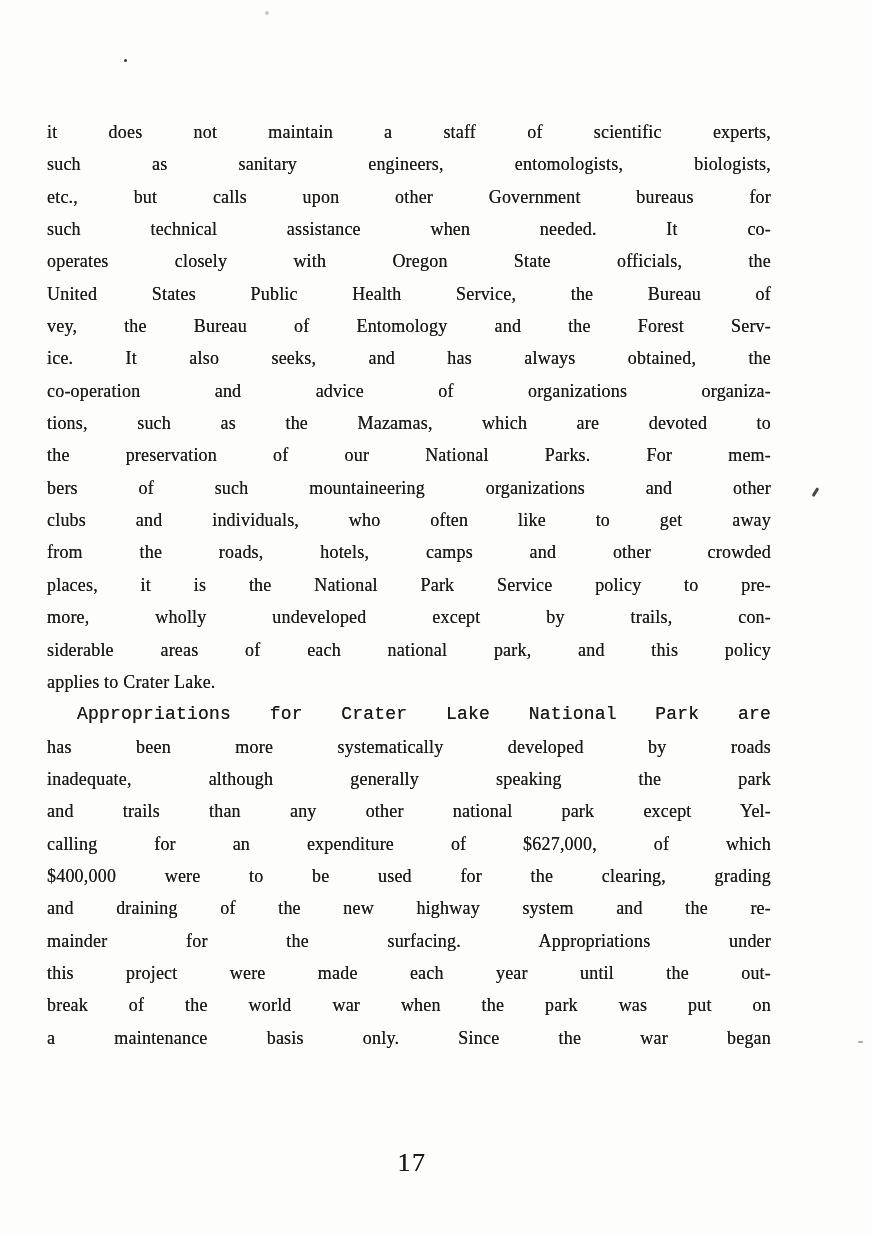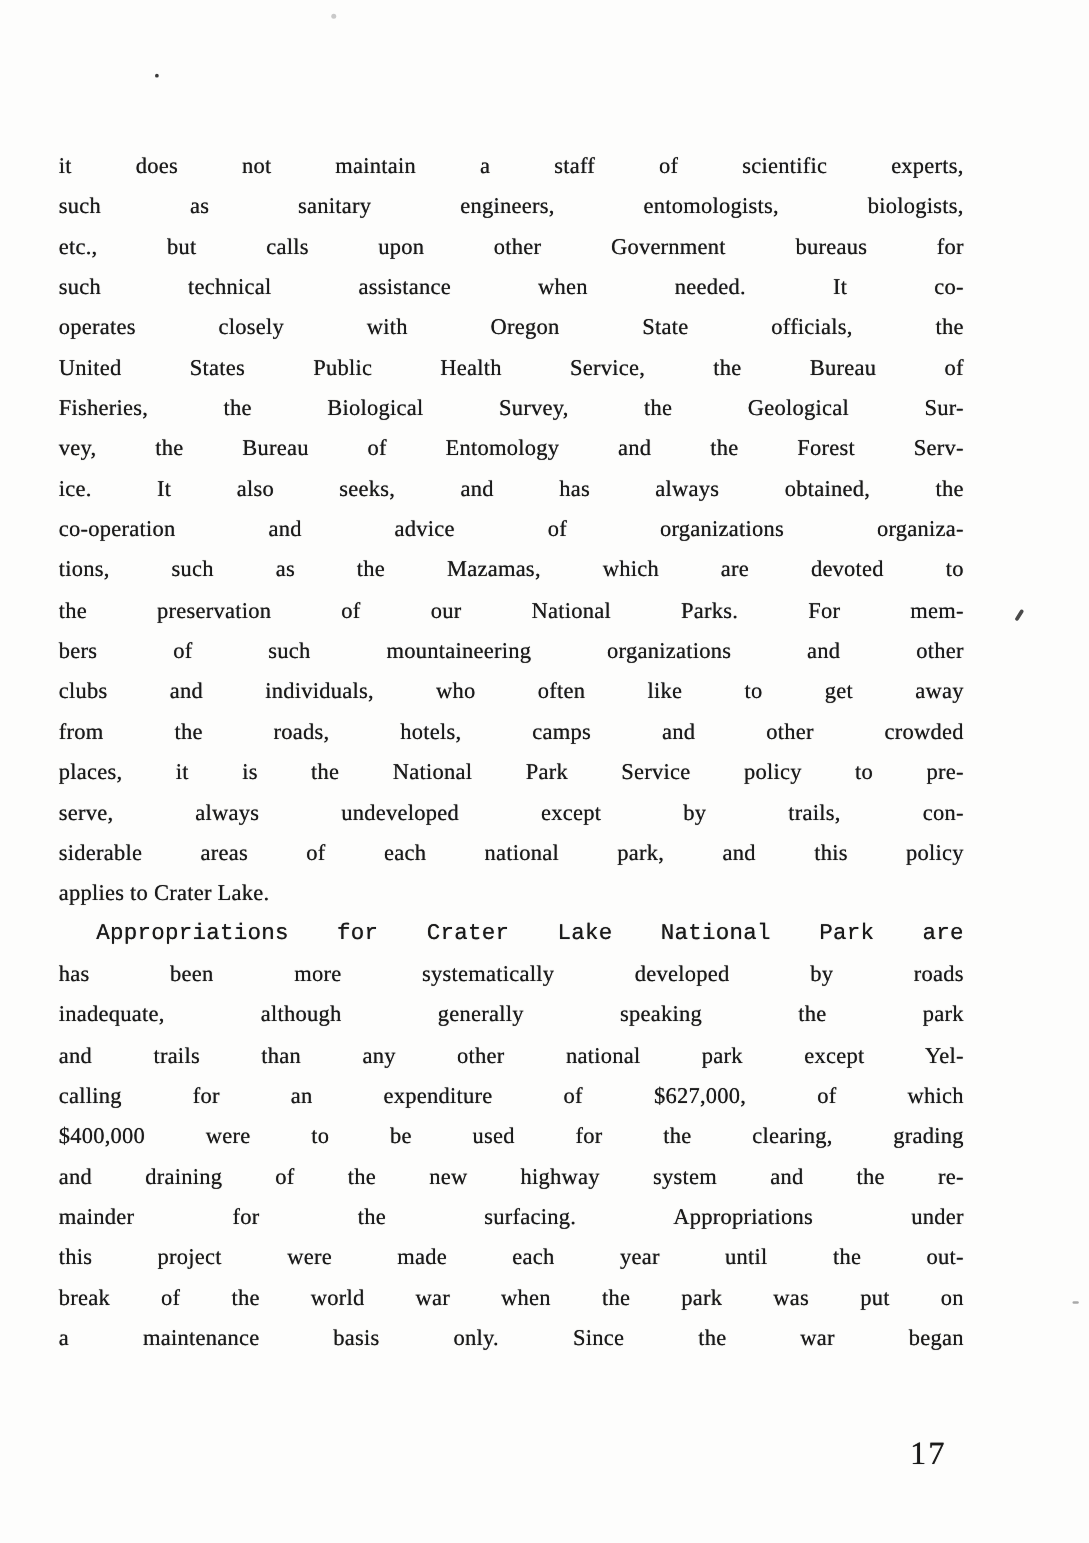--- a/index.html
+++ b/index.html
@@ -38,24 +38,24 @@
   .line.no-just {
     text-align: center;
     text-align-last: left;
   }
   .line.indent {
     text-indent: 30px;
     font-family: Liberation Mono, monospace;
   }
   .page-number {
     position: absolute;
-    left: 33px;
+    left: 50px;
     top: 1148px;
     width: 724px;
-    text-align: right;
+    text-align: center;
     font-size: 26px;
     letter-spacing: 1.5px;
     text-shadow: 0 0 0.6px rgba(10,10,10,0.8);
   }
   
   .speck {
     position: absolute;
     border-radius: 50%;
   }
   .speck.s1 { left: 124px; top: 59px; width: 3px; height: 3px; background: #3a3a3a; }
@@ -76,31 +76,30 @@
   <span class="speck s3"></span>
   <span class="speck s4"></span>
 
   <div class="text-block">
       <div class="line">it does not maintain a staff of scientific experts,</div>
       <div class="line">such as sanitary engineers, entomologists, biologists,</div>
       <div class="line">etc., but calls upon other Government bureaus for</div>
       <div class="line">such technical assistance when needed. It co-</div>
       <div class="line">operates closely with Oregon State officials, the</div>
       <div class="line">United States Public Health Service, the Bureau of</div>
-      <div class="line">Fisheries, the Biological Survey, the Geological Sur-</div>
       <div class="line">vey, the Bureau of Entomology and the Forest Serv-</div>
       <div class="line">ice. It also seeks, and has always obtained, the</div>
       <div class="line">co-operation and advice of organizations organiza-</div>
       <div class="line">tions, such as the Mazamas, which are devoted to</div>
       <div class="line">the preservation of our National Parks. For mem-</div>
       <div class="line">bers of such mountaineering organizations and other</div>
       <div class="line">clubs and individuals, who often like to get away</div>
       <div class="line">from the roads, hotels, camps and other crowded</div>
       <div class="line">places, it is the National Park Service policy to pre-</div>
-      <div class="line">serve, always undeveloped except by trails, con-</div>
+      <div class="line">more, wholly undeveloped except by trails, con-</div>
       <div class="line">siderable areas of each national park, and this policy</div>
       <div class="line no-just">applies to Crater Lake.</div>
       <div class="line indent">Appropriations for Crater Lake National Park are</div>
       <div class="line">has been more systematically developed by roads</div>
       <div class="line">inadequate, although generally speaking the park</div>
       <div class="line">and trails than any other national park except Yel-</div>
       <div class="line">calling for an expenditure of $627,000, of which</div>
       <div class="line">$400,000 were to be used for the clearing, grading</div>
       <div class="line">and draining of the new highway system and the re-</div>
       <div class="line">mainder for the surfacing. Appropriations under</div>

